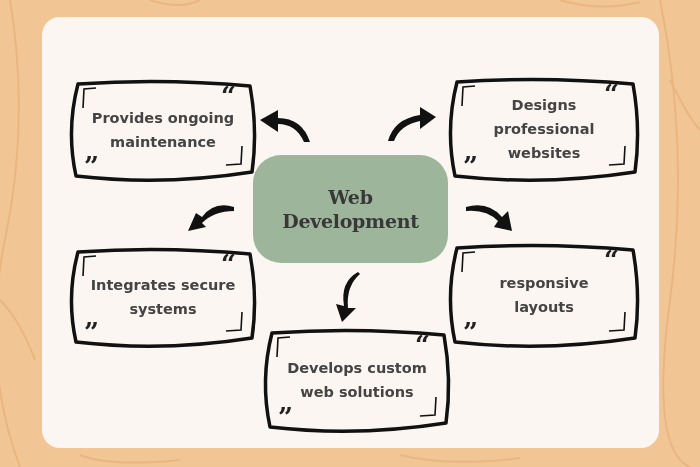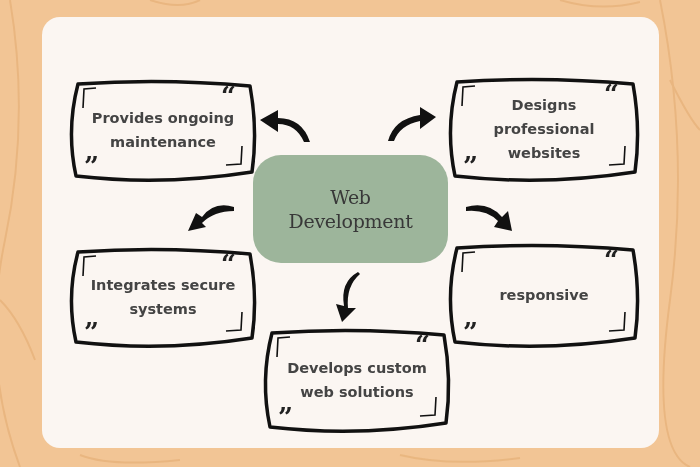--- a/index.html
+++ b/index.html
@@ -1,20 +1,20 @@
 <!DOCTYPE html>
 <html><head>
 <meta charset="utf-8">
 <style>
   html, body { margin:0; padding:0; }
   body { width:700px; height:467px; background:#f2c595; position:relative; overflow:hidden; font-family:"DejaVu Sans", sans-serif; }
   .wood { position:absolute; inset:0; }
   .panel { position:absolute; left:42px; top:17px; width:617px; height:431px; background:#fbf6f2; border-radius:18px; }
   .center { position:absolute; left:253px; top:155px; width:195px; height:108px; background:#9db59b; border-radius:28px; display:flex; align-items:center; justify-content:center; text-align:center; }
-  .center span { font-family:"DejaVu Serif", serif; font-weight:normal; font-size:19px; line-height:24px; color:#383838; letter-spacing:-0.3px; }
+  .center span { font-family:"DejaVu Serif", serif; font-weight:bold; font-size:19px; line-height:24px; color:#383838; letter-spacing:-0.3px; }
   .card { position:absolute; }
   .card svg.frame { position:absolute; left:0; top:0; width:100%; height:100%; overflow:visible; }
   .card .txt { position:absolute; left:14px; right:14px; top:0; bottom:0; display:flex; align-items:center; justify-content:center; text-align:center; font-weight:bold; font-size:14.5px; line-height:24px; color:#444; }
   .q { position:absolute; font-family:"DejaVu Serif", serif; font-weight:bold; font-size:26px; color:#222; line-height:20px; }
   .arrow { position:absolute; overflow:visible; }
 </style>
 </head>
 <body>
 
 <svg class="wood" viewBox="0 0 700 467" preserveAspectRatio="none">
@@ -89,20 +89,21 @@
     <svg class="frame" viewBox="0 0 190 110">
       <path d="M8 8 Q95 2 184 10 Q192 55 186 98 Q95 112 6 102 Q-4 55 8 8 Z" fill="none" stroke="#111" stroke-width="3.5" stroke-linejoin="round"></path>
     <path d="M26 12 L14 13 L13 32" fill="none" stroke="#111" stroke-width="1.6"></path>
     <path d="M176 72 L175 90 L160 91" fill="none" stroke="#111" stroke-width="1.6"></path>
     </svg>
     <span class="q" style="right: 20px; top: 10px;">“</span>
     <span class="q" style="left: 14px; bottom: 8px;">”</span>
     <div class="txt">
       <div>
         <div>responsive</div>
+        <div>layouts</div>
       </div>
     </div>
   </div>
 <div class="card" style="left:264px;top:325px;width:186px;height:110px;">
     <svg class="frame" viewBox="0 0 186 110">
       <path d="M8 8 Q93 2 180 10 Q188 55 182 98 Q93 112 6 102 Q-4 55 8 8 Z" fill="none" stroke="#111" stroke-width="3.5" stroke-linejoin="round"></path>
     <path d="M26 12 L14 13 L13 32" fill="none" stroke="#111" stroke-width="1.6"></path>
     <path d="M172 72 L171 90 L156 91" fill="none" stroke="#111" stroke-width="1.6"></path>
     </svg>
     <span class="q" style="right: 20px; top: 10px;">“</span>

